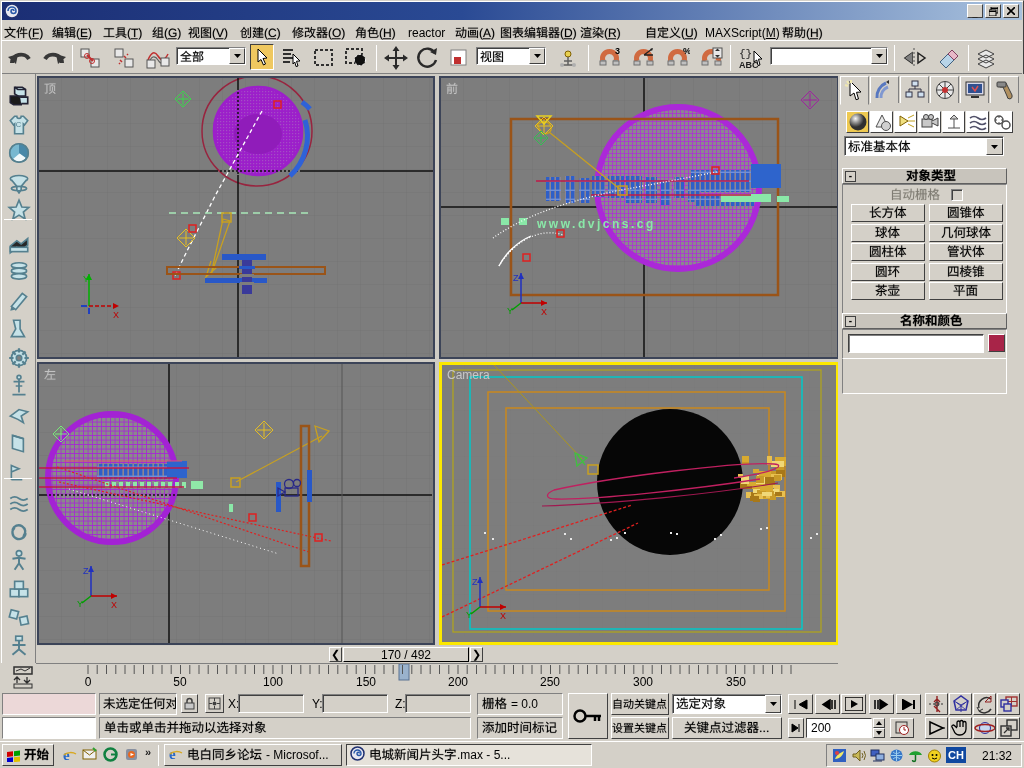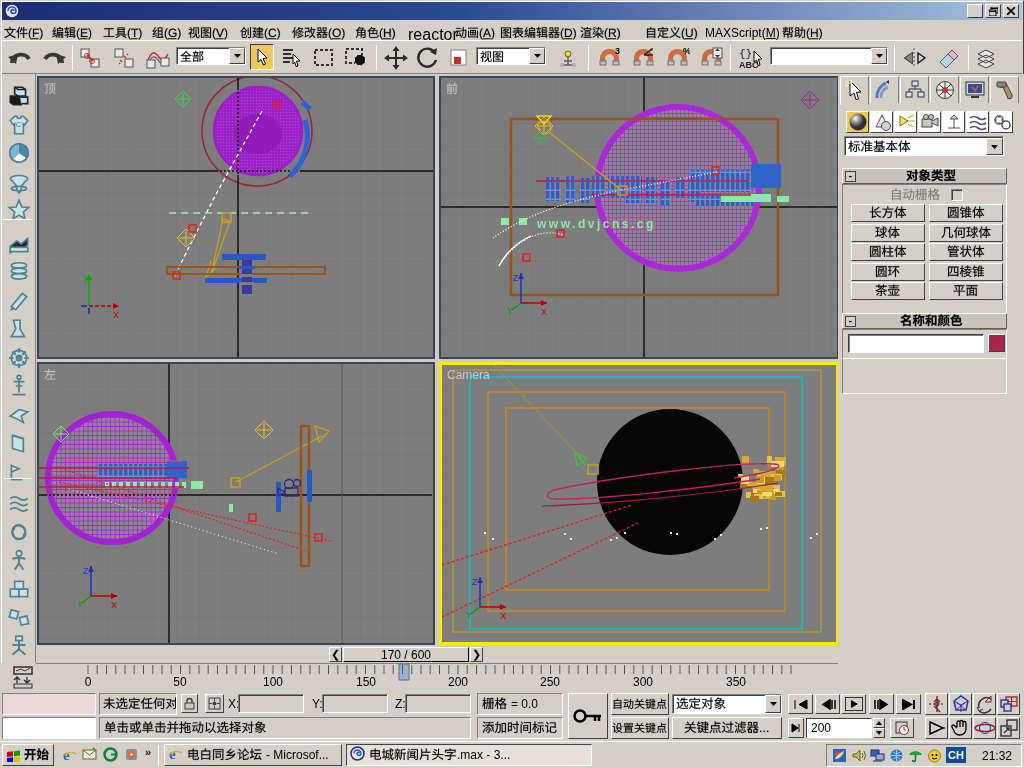--- a/index.html
+++ b/index.html
@@ -317,21 +317,21 @@
         <g fill="#000" stroke="#000" stroke-width="14" transform="translate(0,12) scale(0.012000,-0.012000)">
           <use href="#R5e2e" x="0"></use>
           <use href="#R52a9" x="1000"></use>
           <use href="#LR28" x="2000"></use>
           <use href="#LR48" x="2333"></use>
           <use href="#LR29" x="3055"></use>
           <rect x="2333" y="-175" width="664" height="62"></rect>
         </g>
       </svg>
     </div>
-    <div class="ab" style="left:406px;top:6px;font-size:16px">reactor</div>
+    <div class="ab" style="left:406px;top:6px;font-size:12px">reactor</div>
     <div class="ab" style="left:703px;top:6px;font-size:12px">MAXScript(<u>M</u>)</div>
   </div>
 <div class="ab" style="left:2px;top:40px;width:1020px;height:34px;background:#d4d0c8;border-top:1px solid #fff;border-bottom:1px solid #808080">
     <div class="ab" style="left:6px;top:5px;width:26px;height:24px;"><svg width="26" height="24">
         <path d="M4 17 A9 8 0 0 1 21 13" fill="none" stroke="#383838" stroke-width="4"></path>
         <path d="M0 11 L10 8 L8 18 Z" fill="#383838"></path>
       </svg></div>
     <div class="ab" style="left:38px;top:5px;width:26px;height:24px;"><svg width="26" height="24">
         <path d="M22 17 A9 8 0 0 0 5 13" fill="none" stroke="#383838" stroke-width="4"></path>
         <path d="M26 11 L16 8 L18 18 Z" fill="#383838"></path>
@@ -1186,21 +1186,21 @@
         </svg>
       </div>
     </div>
     <div class="ab" style="left:4px;top:255px;width:165px;height:30px;border:1px solid;border-color:#808080 #fff #fff #808080"></div>
     <div class="ab" style="left:10px;top:260px;width:136px;height:19px;background:#fff;border:1px solid;border-color:#404040 #fff #fff #404040;box-shadow:inset 1px 1px 0 #808080"></div>
     <div class="ab" style="left:150px;top:260px;width:17px;height:18px;background:#a82448;border:1px solid;border-color:#fff #404040 #404040 #fff"></div>
   </div>
 <div class="ab" style="left:36px;top:691px;width:0;height:0"></div>
 <div class="ab" style="left:36px;top:646px;width:802px;height:17px;background:#d4d0c8">
     <div class="ab btn" style="left:293px;top:1px;width:13px;height:15px;font-size:11px">❮</div>
-    <div class="ab" style="left:307px;top:1px;width:126px;height:15px;background:#d4d0c8;border:1px solid;border-color:#fff #000 #000 #fff;text-align:center;line-height:14px;font-size:12px">170 / 600</div>
+    <div class="ab" style="left:307px;top:1px;width:126px;height:15px;background:#d4d0c8;border:1px solid;border-color:#fff #000 #000 #fff;text-align:center;line-height:14px;font-size:12px">170 / 492</div>
     <div class="ab btn" style="left:434px;top:1px;width:13px;height:15px;font-size:11px">❯</div>
   </div>
 <div class="ab" style="left:36px;top:663px;width:802px;height:28px;background:#d4d0c8;border-top:1px solid #808080"><svg width="802" height="27">
       <rect x="363" y="0" width="10" height="16" fill="#9ab2cc" stroke="#5a7292"></rect>
       <path d="M52.0 1v9" stroke="#555"></path>
       <path d="M61.2 1v9" stroke="#555"></path>
       <path d="M70.5 1v9" stroke="#555"></path>
       <path d="M79.8 1v9" stroke="#555"></path>
       <path d="M89.0 1v9" stroke="#555"></path>
       <path d="M98.2 1v9" stroke="#555"></path>
@@ -1604,21 +1604,21 @@
           <g fill="#000" stroke="#000" stroke-width="14" transform="translate(0,12) scale(0.012500,-0.012500)">
             <use href="#R7535" x="0"></use>
             <use href="#R57ce" x="1000"></use>
             <use href="#R65b0" x="2000"></use>
             <use href="#R95fb" x="3000"></use>
             <use href="#R7247" x="4000"></use>
             <use href="#R5934" x="5000"></use>
             <use href="#R5b57" x="6000"></use>
           </g>
         </svg>
-        <span style="margin-left:-1px">.max - 3...</span>
+        <span style="margin-left:-1px">.max - 5...</span>
       </div>
     </div>
     <div class="ab" style="left:826px;top:2px;width:196px;height:23px;border:1px solid;border-color:#808080 #fff #fff #808080;display:flex;align-items:center"></div>
     <div class="ab" style="left:832px;top:6px"><svg width="15" height="15">
         <rect x="1" y="1" width="13" height="13" fill="#3060c0"></rect>
         <path d="M3 11c2-5 7-7 9-8-1 4-4 8-9 8z" fill="#f0e868"></path>
         <circle cx="5" cy="5" r="2" fill="#e04040"></circle>
       </svg></div>
     <div class="ab" style="left:851px;top:6px"><svg width="15" height="15">
         <path d="M2 6h3l4-4v11l-4-4H2z" fill="#c8b858" stroke="#706020"></path>

